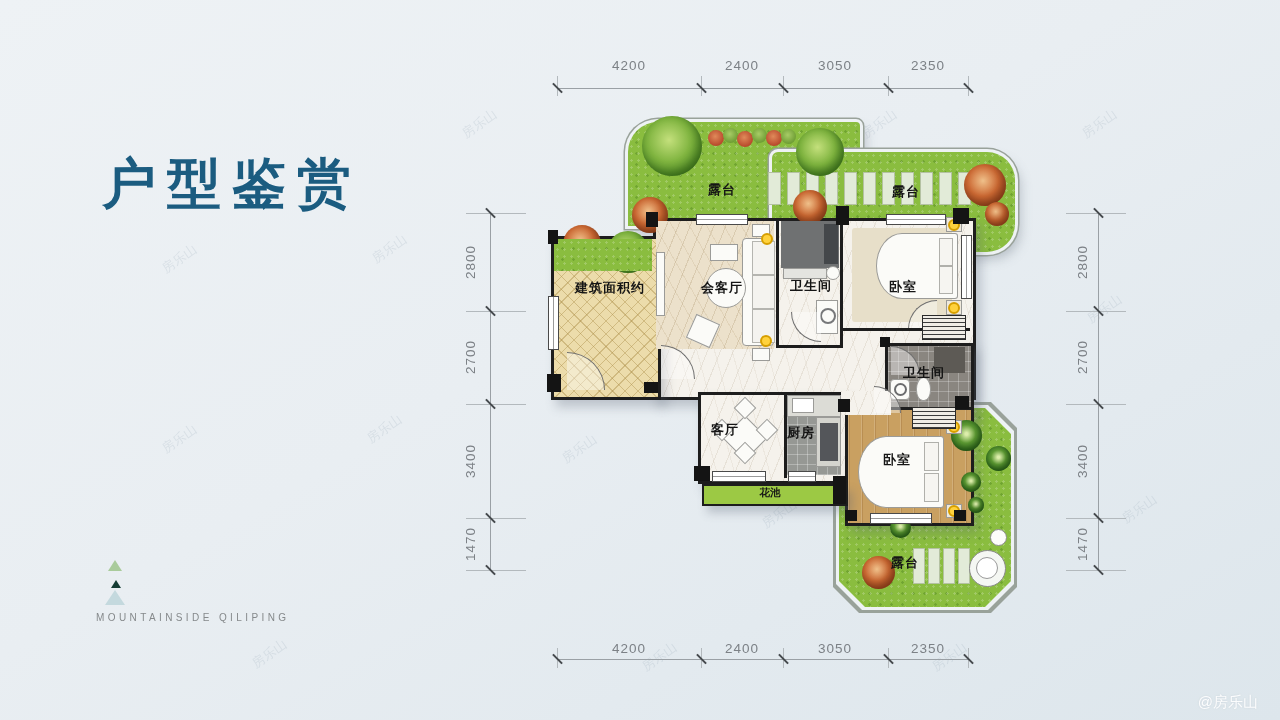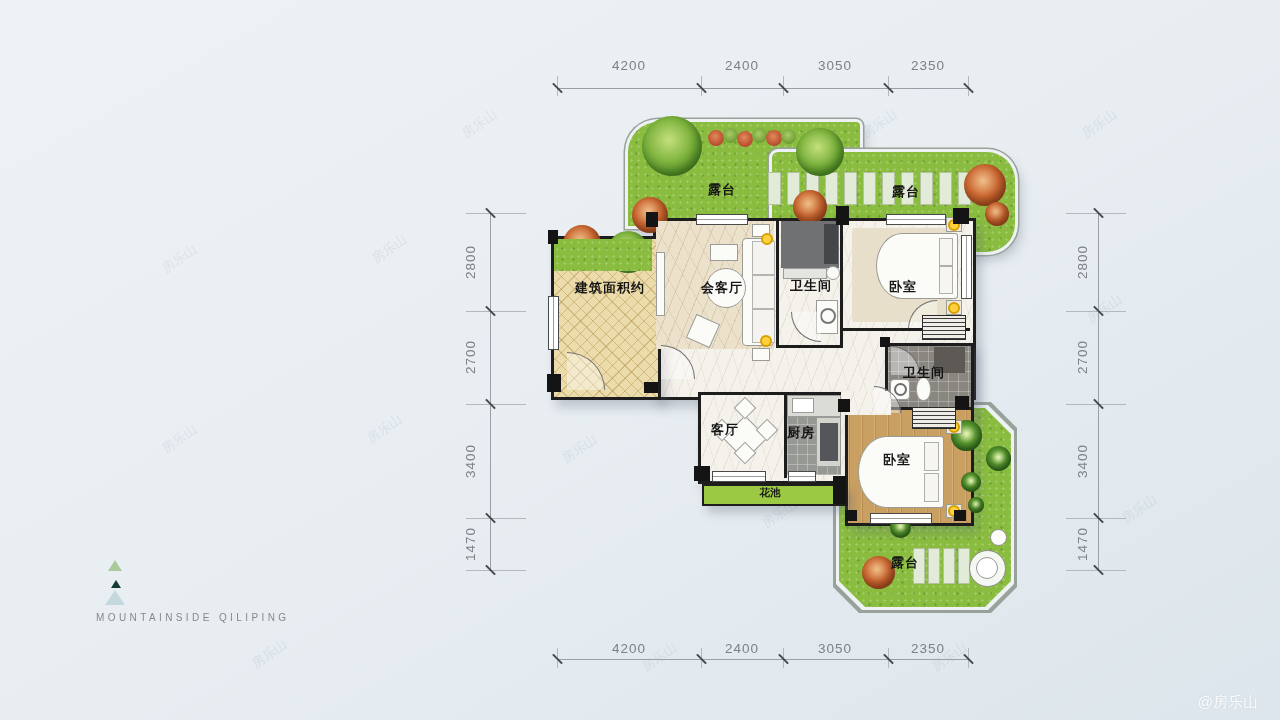--- a/index.html
+++ b/index.html
@@ -97,20 +97,21 @@
   <span class="wm" style="left:1080px;top:115px">房乐山</span>
   <span class="wm" style="left:1085px;top:300px">房乐山</span>
   <span class="wm" style="left:1120px;top:500px">房乐山</span>
   <span class="wm" style="left:250px;top:645px">房乐山</span>
   <span class="wm" style="left:640px;top:648px">房乐山</span>
   <span class="wm" style="left:930px;top:648px">房乐山</span>
   <span class="wm" style="left:460px;top:115px">房乐山</span>
   <span class="wm" style="left:760px;top:505px">房乐山</span>
   <span class="wm-corner">@房乐山</span>
 
+  <h1 class="title">户型鉴赏</h1>
   <div class="logo">
     <div class="tri" style="left:12px;top:2px;border-width:0 7px 11px 7px;border-color:transparent transparent #a9cb9b transparent"></div>
     <div class="tri" style="left:15px;top:22px;border-width:0 5px 8px 5px;border-color:transparent transparent #143c34 transparent"></div>
     <div class="tri" style="left:9px;top:32px;border-width:0 10px 15px 10px;border-color:transparent transparent #c4d9de transparent"></div>
     <div class="brand">MOUNTAINSIDE QILIPING</div>
   </div>
 
   <div class="dim-line" style="left:557px;top:88px;width:411px;height:1px"></div>
   <div class="ext" style="left:557px;top:76px;width:1px;height:20px"></div>
   <div class="ext" style="left:701px;top:76px;width:1px;height:20px"></div>

